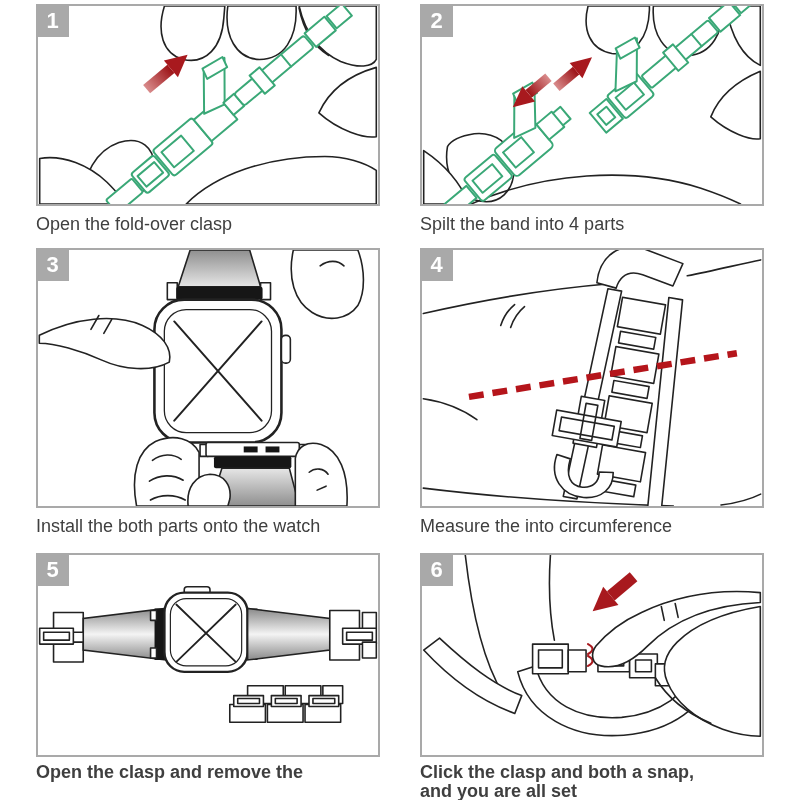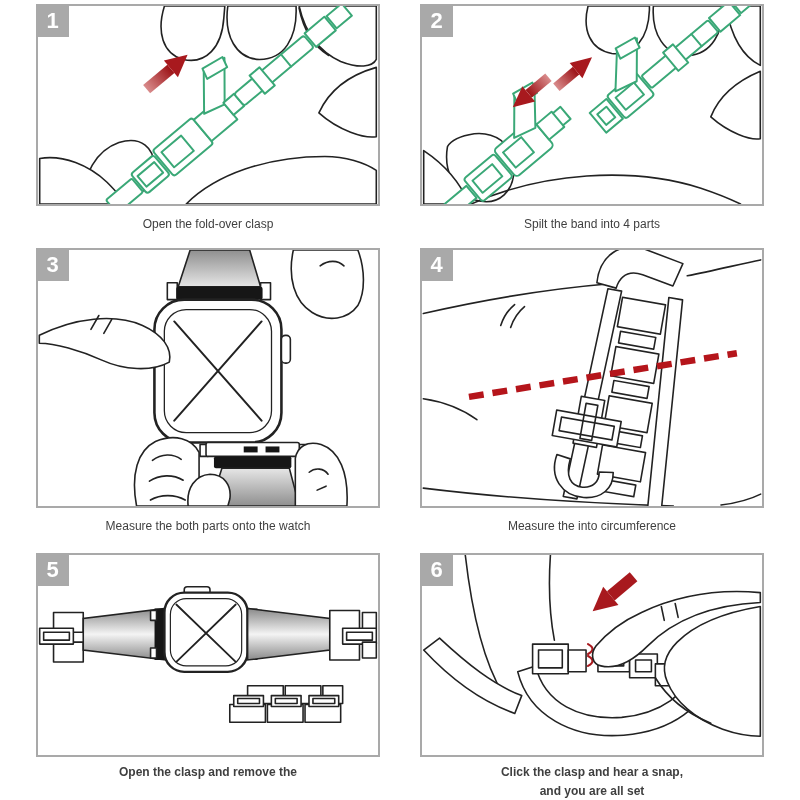--- a/index.html
+++ b/index.html
@@ -28,22 +28,21 @@
     position: absolute; top: -2px; left: -2px;
     width: 33px; height: 33px;
     background: var(--badge-bg, #a9a9a9);
     color: var(--badge-text, #ffffff);
     font-size: 22px; font-weight: bold;
     display: flex; align-items: center; justify-content: center;
     z-index: 5;
   }
   .caption {
     margin-top: 9px;
-    text-align: center;
-    font-size: 12px;
+    font-size: 18px;
     line-height: 19px;
     color: var(--caption-text, #3f3f3f);
   }
   .caption span { display: block; }
   .row3 .caption { margin-top: 6px; font-weight: bold; }
 
   
   .ln  { fill: #ffffff; stroke: var(--line-black, #222); stroke-width: 1.6; stroke-linejoin: round; stroke-linecap: round; }
   .lnf { fill: none;    stroke: var(--line-black, #222); stroke-width: 1.6; stroke-linejoin: round; stroke-linecap: round; }
   .blk { fill: #161616; stroke: none; }
@@ -214,21 +213,21 @@
           <path class="lnf" d="M111,233 C121,226 135,226 145,232"></path>
           <path class="lnf" d="M112,252 C122,246 137,246 147,252"></path>
           <path class="ln" d="M150,258 C148,240 157,227 172,226 C186,226 194,237 192,251 L190,258 Z"></path>
           <path class="ln" d="M310,258 C312,224 302,202 284,196 C270,192 260,198 258,210 L258,258 Z"></path>
           <path class="lnf" d="M272,224 C278,219 287,220 291,226"></path>
           <path class="lnf" d="M280,242 l9,-4"></path>
         </g>
       </svg>
     </div>
     <div class="caption">
-      <span>Measure the both parts onto the watch</span>
+      <span>Install the both parts onto the watch</span>
       <span></span>
     </div>
   </div>
 
   <div class="step-cell row2">
     <div class="panel h-row2">
       <div class="badge">4</div>
       <svg viewBox="0 0 340 258">
         <g>
           <path class="lnf" d="M0,64 C70,48 140,38 188,34"></path>
@@ -345,18 +344,18 @@
           <path class="lnf" d="M240,52 L243,66"></path>
           <path class="lnf" d="M254,49 L257,63"></path>
         </g>
         <g transform="translate(212,22) rotate(140)">
           <rect class="arrow-head" x="0" y="-6" width="30" height="12"></rect>
           <polygon class="arrow-head" points="30,-12 54,0 30,12"></polygon>
         </g>
       </svg>
     </div>
     <div class="caption">
-      <span>Click the clasp and hear a snap,</span>
+      <span>Click the clasp and both a snap,</span>
       <span>and you are all set</span>
     </div>
   </div>
 
 </div>
 
 </body></html>

